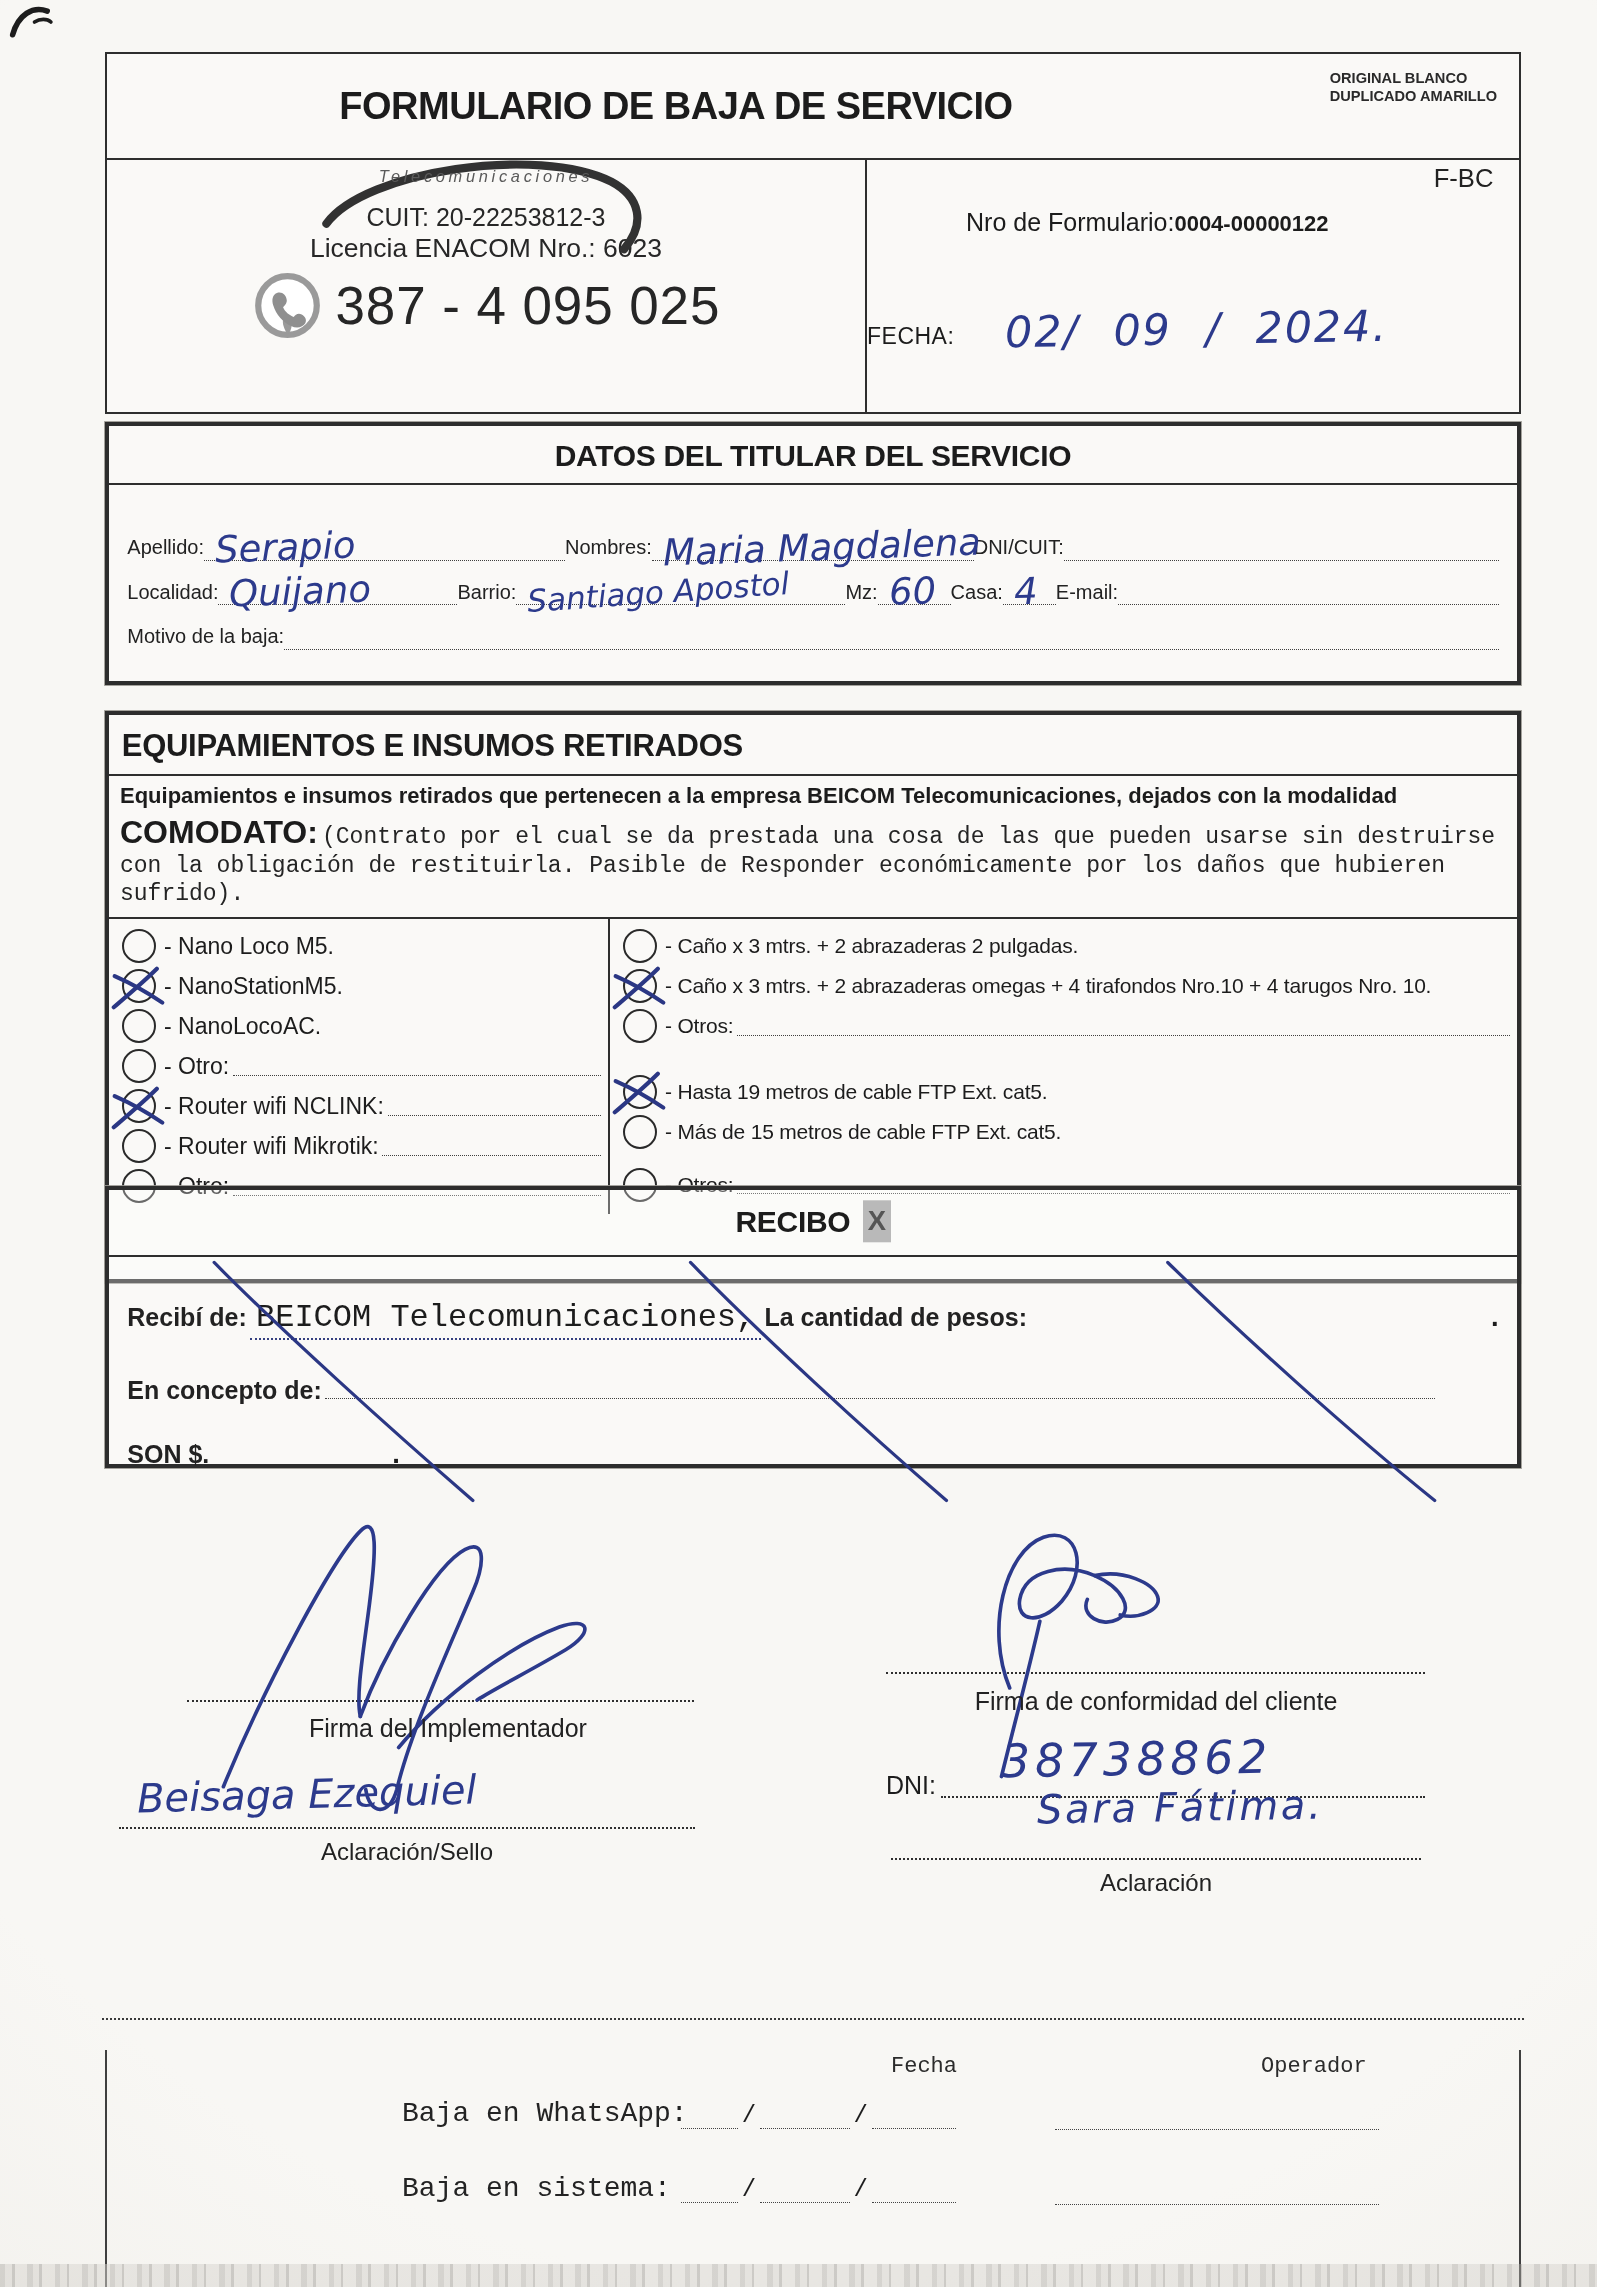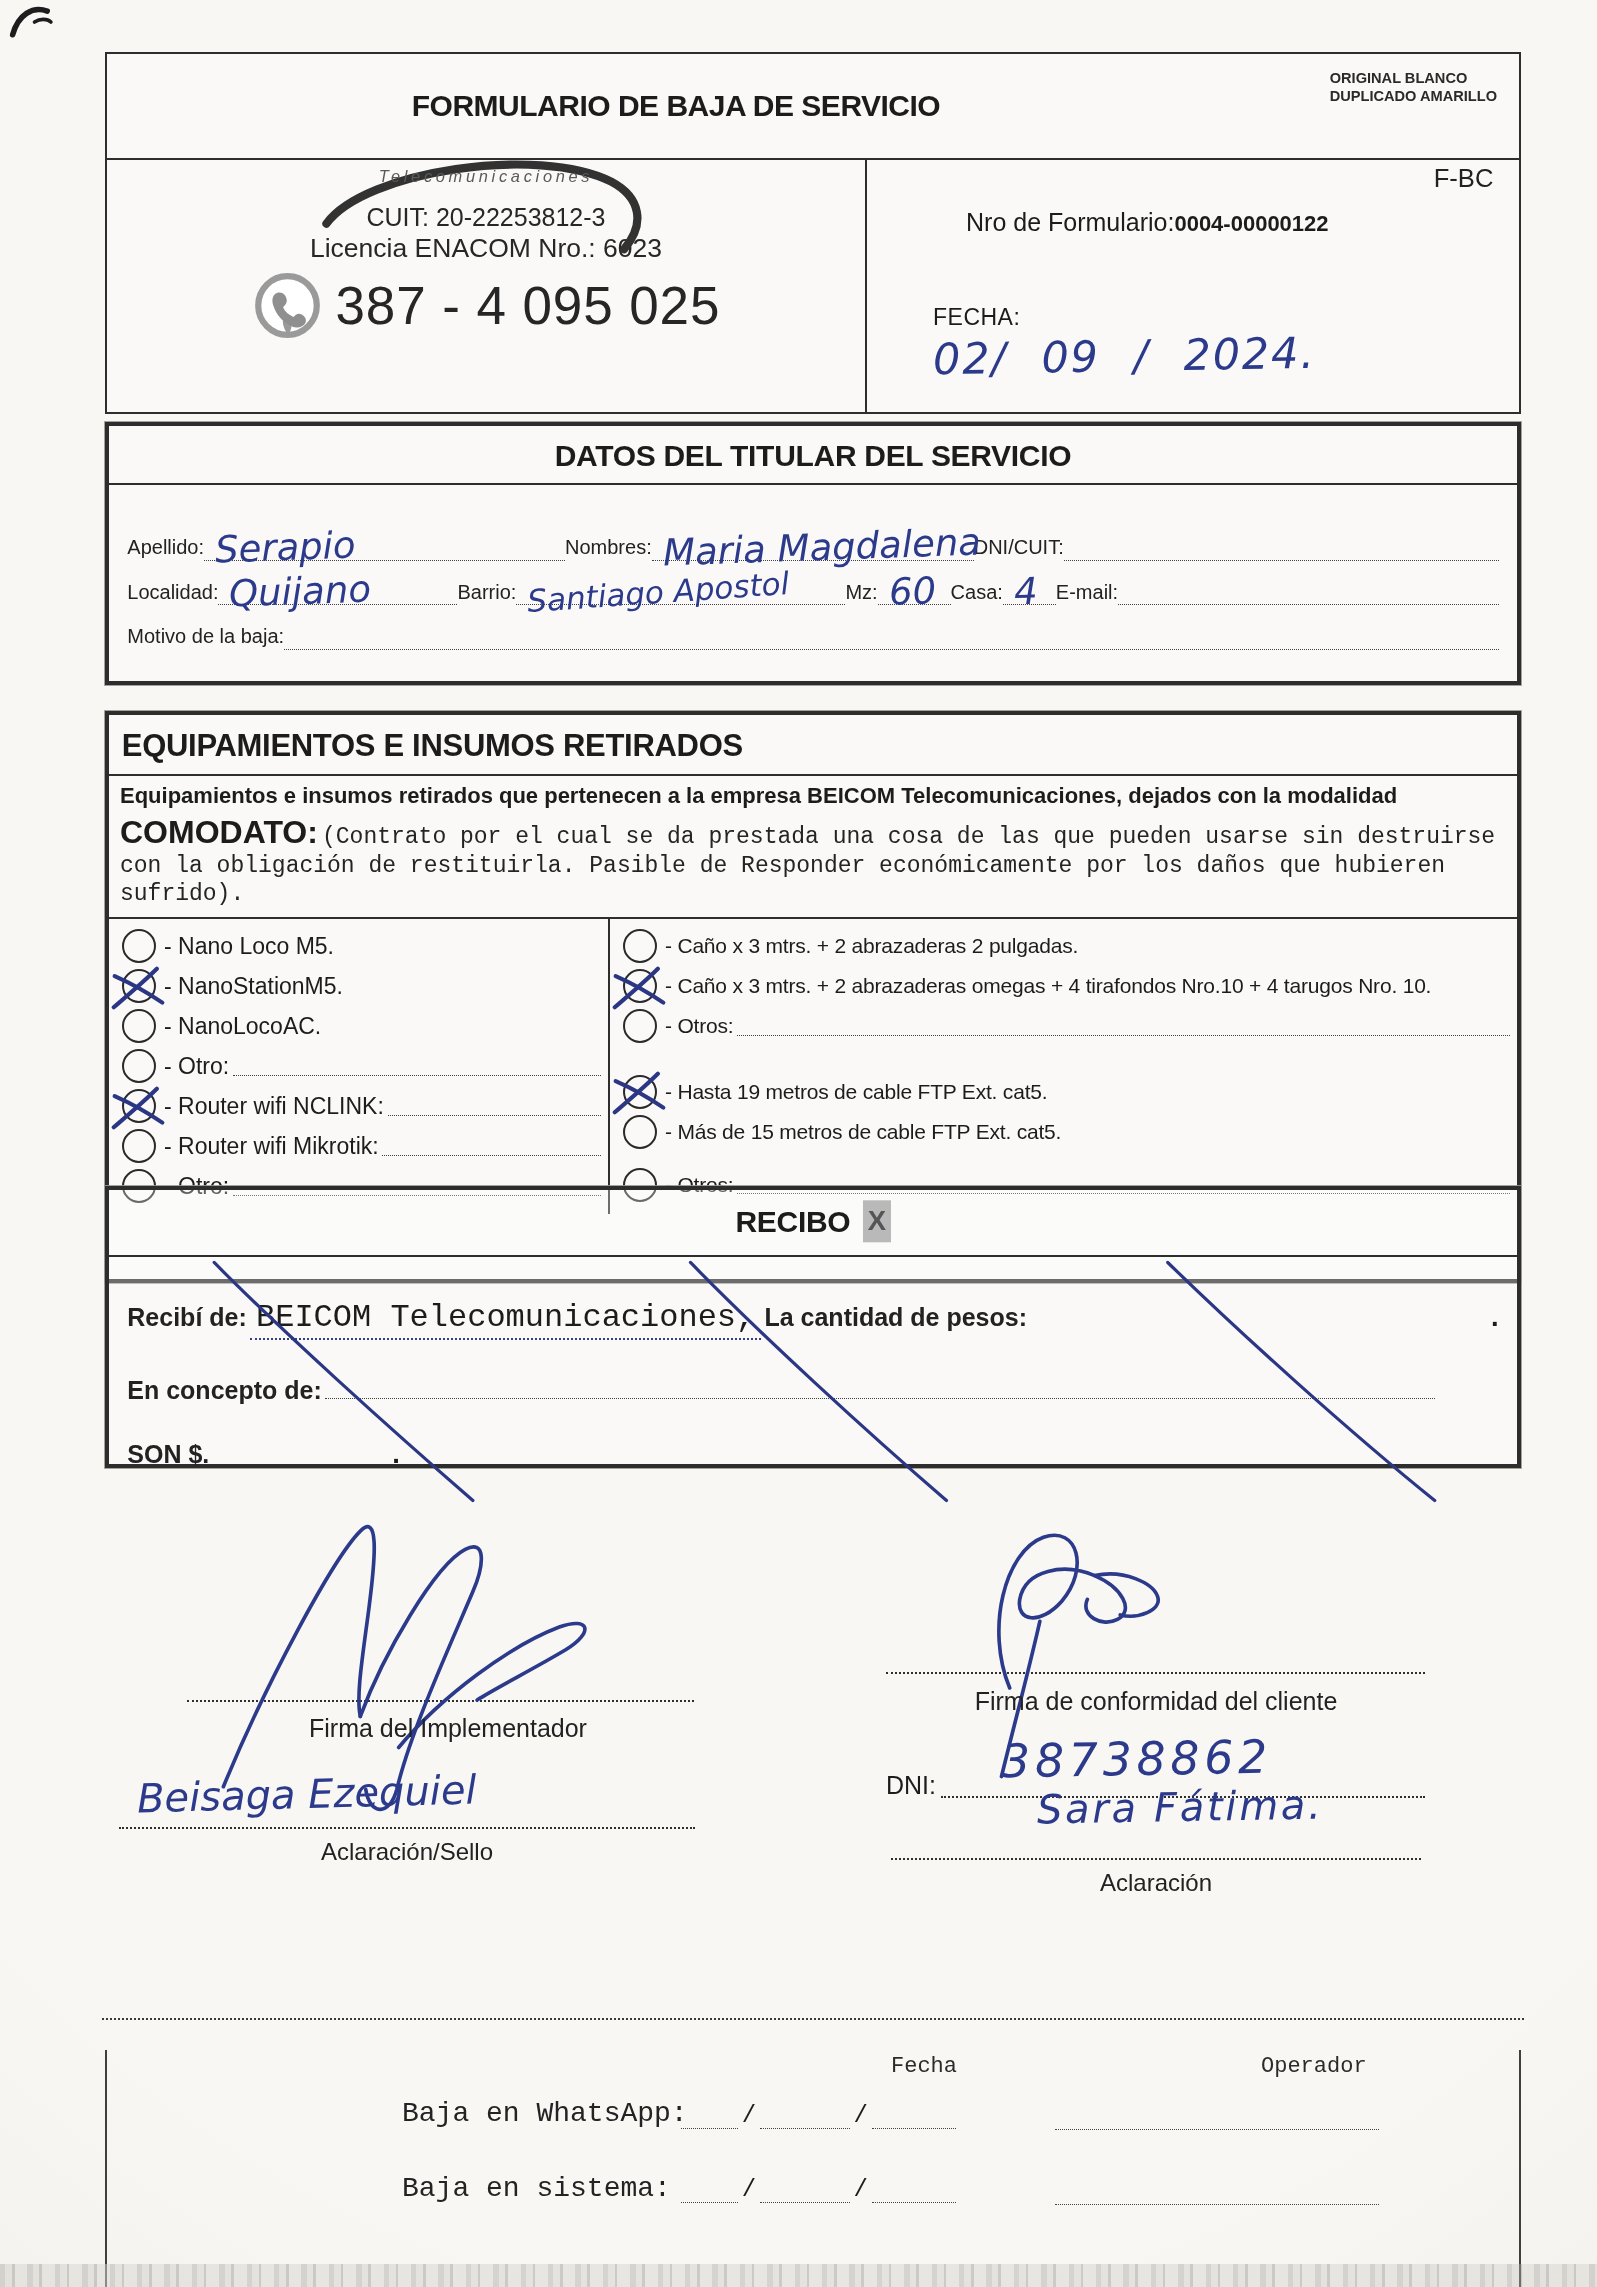--- a/index.html
+++ b/index.html
@@ -7,39 +7,39 @@
     font-family:"Liberation Sans",sans-serif;color:#1c1c1c;
     background:radial-gradient(130% 105% at 50% 42%, #f8f7f4 55%, #edebe6 88%, #e3e1db 100%);}
   .box{position:absolute;left:105px;width:1416px;box-sizing:border-box;background:rgba(255,255,255,.30);}
   .b3{border:2.7px solid #2e2e2e;}
   .b5{border:4.6px solid #2d2d2d;box-shadow:0 0 0 0.9px #9a9892;}
   .dotline{position:absolute;height:0;border-bottom:2.7px dotted #2f2f2f;}
   .hand{font-family:"DejaVu Sans",sans-serif;font-style:italic;color:#2c3a8c;}
   .mono{font-family:"Liberation Mono",monospace;}
   
   .header-box{top:52px;height:108px;display:flex;align-items:center;justify-content:center;}
-  .form-title{font-size:30px;font-weight:bold;letter-spacing:-0.5px;padding-right:274px;text-align:right;}
+  .form-title{font-size:38px;font-weight:bold;letter-spacing:-0.5px;padding-right:274px;text-align:right;}
   .copy-note{position:absolute;top:14.6px;right:22px;font-size:14.6px;font-weight:bold;line-height:1.25;text-align:left;color:#2a2a2a;}
   
   .info-box{top:160px;height:254px;border-top:none;display:flex;}
   .info-left{width:760px;border-right:2.7px solid #2e2e2e;box-sizing:border-box;text-align:center;}
   .logo-wrap{position:relative;width:393px;margin:14.6px auto 0;}
   .logo-swoosh{position:absolute;left:20px;top:-11px;pointer-events:none;}
   .logo-name{font-size:55px;font-weight:bold;font-style:italic;letter-spacing:0.9px;color:#222;position:relative;}
   .logo-sub{font-size:16.4px;font-style:italic;letter-spacing:3.7px;color:#5a5a5a;margin-top:-7.3px;position:relative;}
   .cuit{margin-top:16.4px;font-size:25px;font-weight:normal;color:#272727;}
   .licencia{margin-top:1.8px;font-size:26.5px;color:#272727;}
   .phone-row{margin-top:5.5px;display:flex;align-items:center;justify-content:center;gap:12.8px;}
   .wa-icon{width:71px;height:71px;flex:none;}
   .phone-num{font-size:53px;color:#262626;letter-spacing:0.9px;}
   .info-right{position:relative;flex:1;}
   .fbc{position:absolute;top:3.7px;right:25.6px;font-size:25.6px;color:#222;}
   .nro-row{position:absolute;top:48px;left:99px;font-size:25px;white-space:nowrap;}
   .nro-val{font-size:22px;font-weight:bold;}
-  .fecha-row{position:absolute;top:144px;left:15px;display:flex;align-items:baseline;flex-direction:column;}
+  .fecha-row{position:absolute;top:144px;left:0;display:flex;align-items:baseline;}
   .fecha-label{font-size:23px;letter-spacing:0.5px;}
   .date-hand{font-size:43px;margin-left:51px;word-spacing:18.3px;letter-spacing:1.8px;transform:rotate(-1deg);}
   
   .section-title{font-size:30px;font-weight:bold;text-align:center;padding:12.8px 0 10px;border-bottom:2.7px solid #2e2e2e;letter-spacing:-0.3px;}
   .section-title.left{text-align:left;padding-left:12.8px;font-size:31px;}
   
   .datos-box{top:422px;height:263px;}
   .fields{padding:20px 18.3px 0;}
   .frow{display:flex;align-items:flex-end;margin-top:16.4px;}
   .frow:first-child{margin-top:27.4px;}

